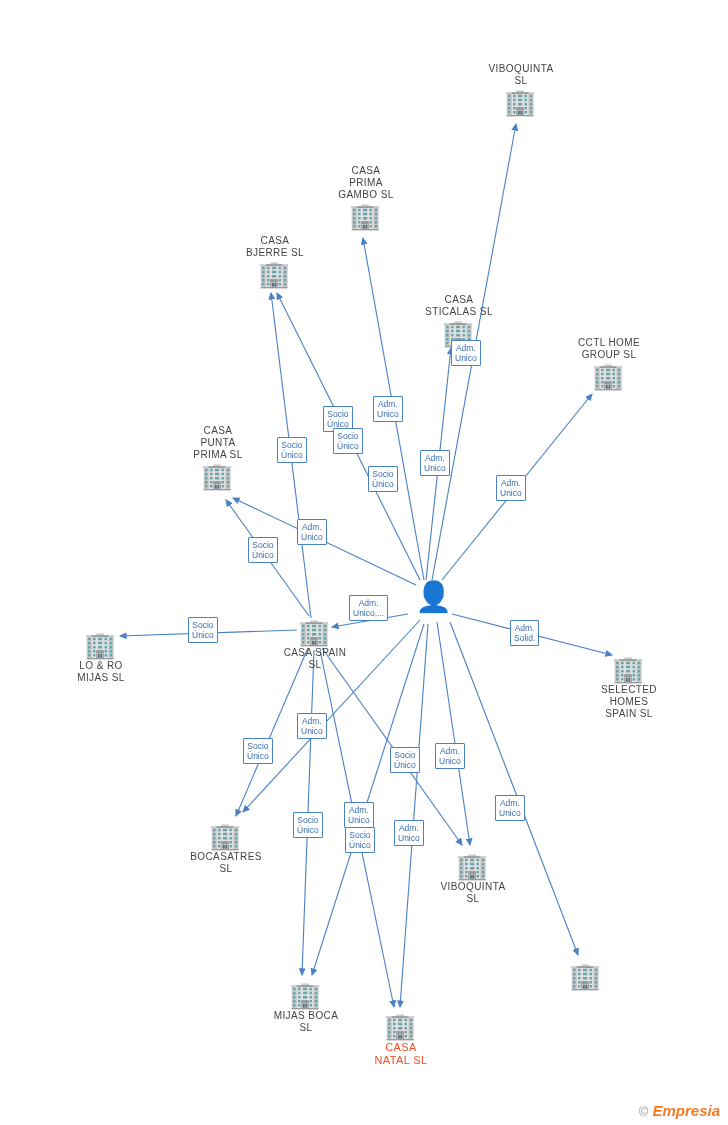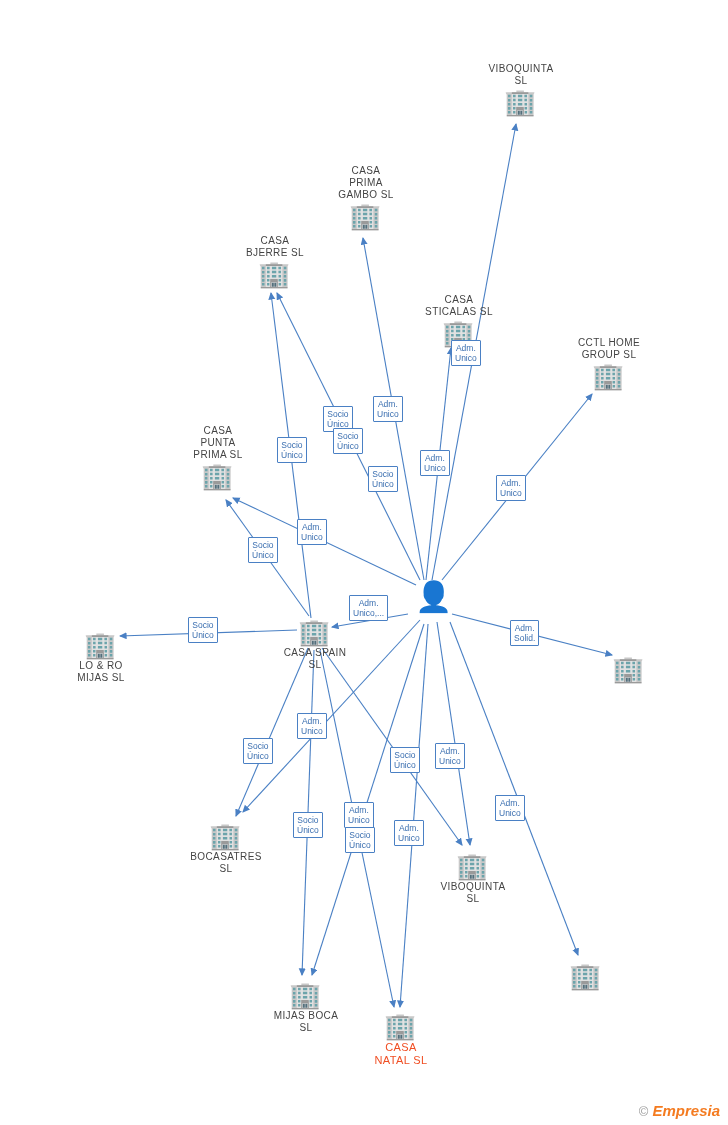--- a/index.html
+++ b/index.html
@@ -159,20 +159,23 @@
         <span class="label">LO &amp; RO
 MIJAS  SL</span>
       </div>
       <div class="node below" style="left: 315px; top: 619px;">
         <span class="glyph" style="font-size: 26px; color: rgb(110, 110, 110);">🏢</span>
         <span class="label">CASA SPAIN
 SL</span>
       </div>
       <div class="node below" style="left: 629px; top: 656px;">
         <span class="glyph" style="font-size: 26px; color: rgb(110, 110, 110);">🏢</span>
+        <span class="label">SELECTED
+HOMES
+SPAIN  SL</span>
       </div>
       <div class="node below" style="left: 226px; top: 823px;">
         <span class="glyph" style="font-size: 26px; color: rgb(110, 110, 110);">🏢</span>
         <span class="label">BOCASATRES
 SL</span>
       </div>
       <div class="node below" style="left: 473px; top: 853px;">
         <span class="glyph" style="font-size: 26px; color: rgb(110, 110, 110);">🏢</span>
         <span class="label">VIBOQUINTA
 SL</span>

